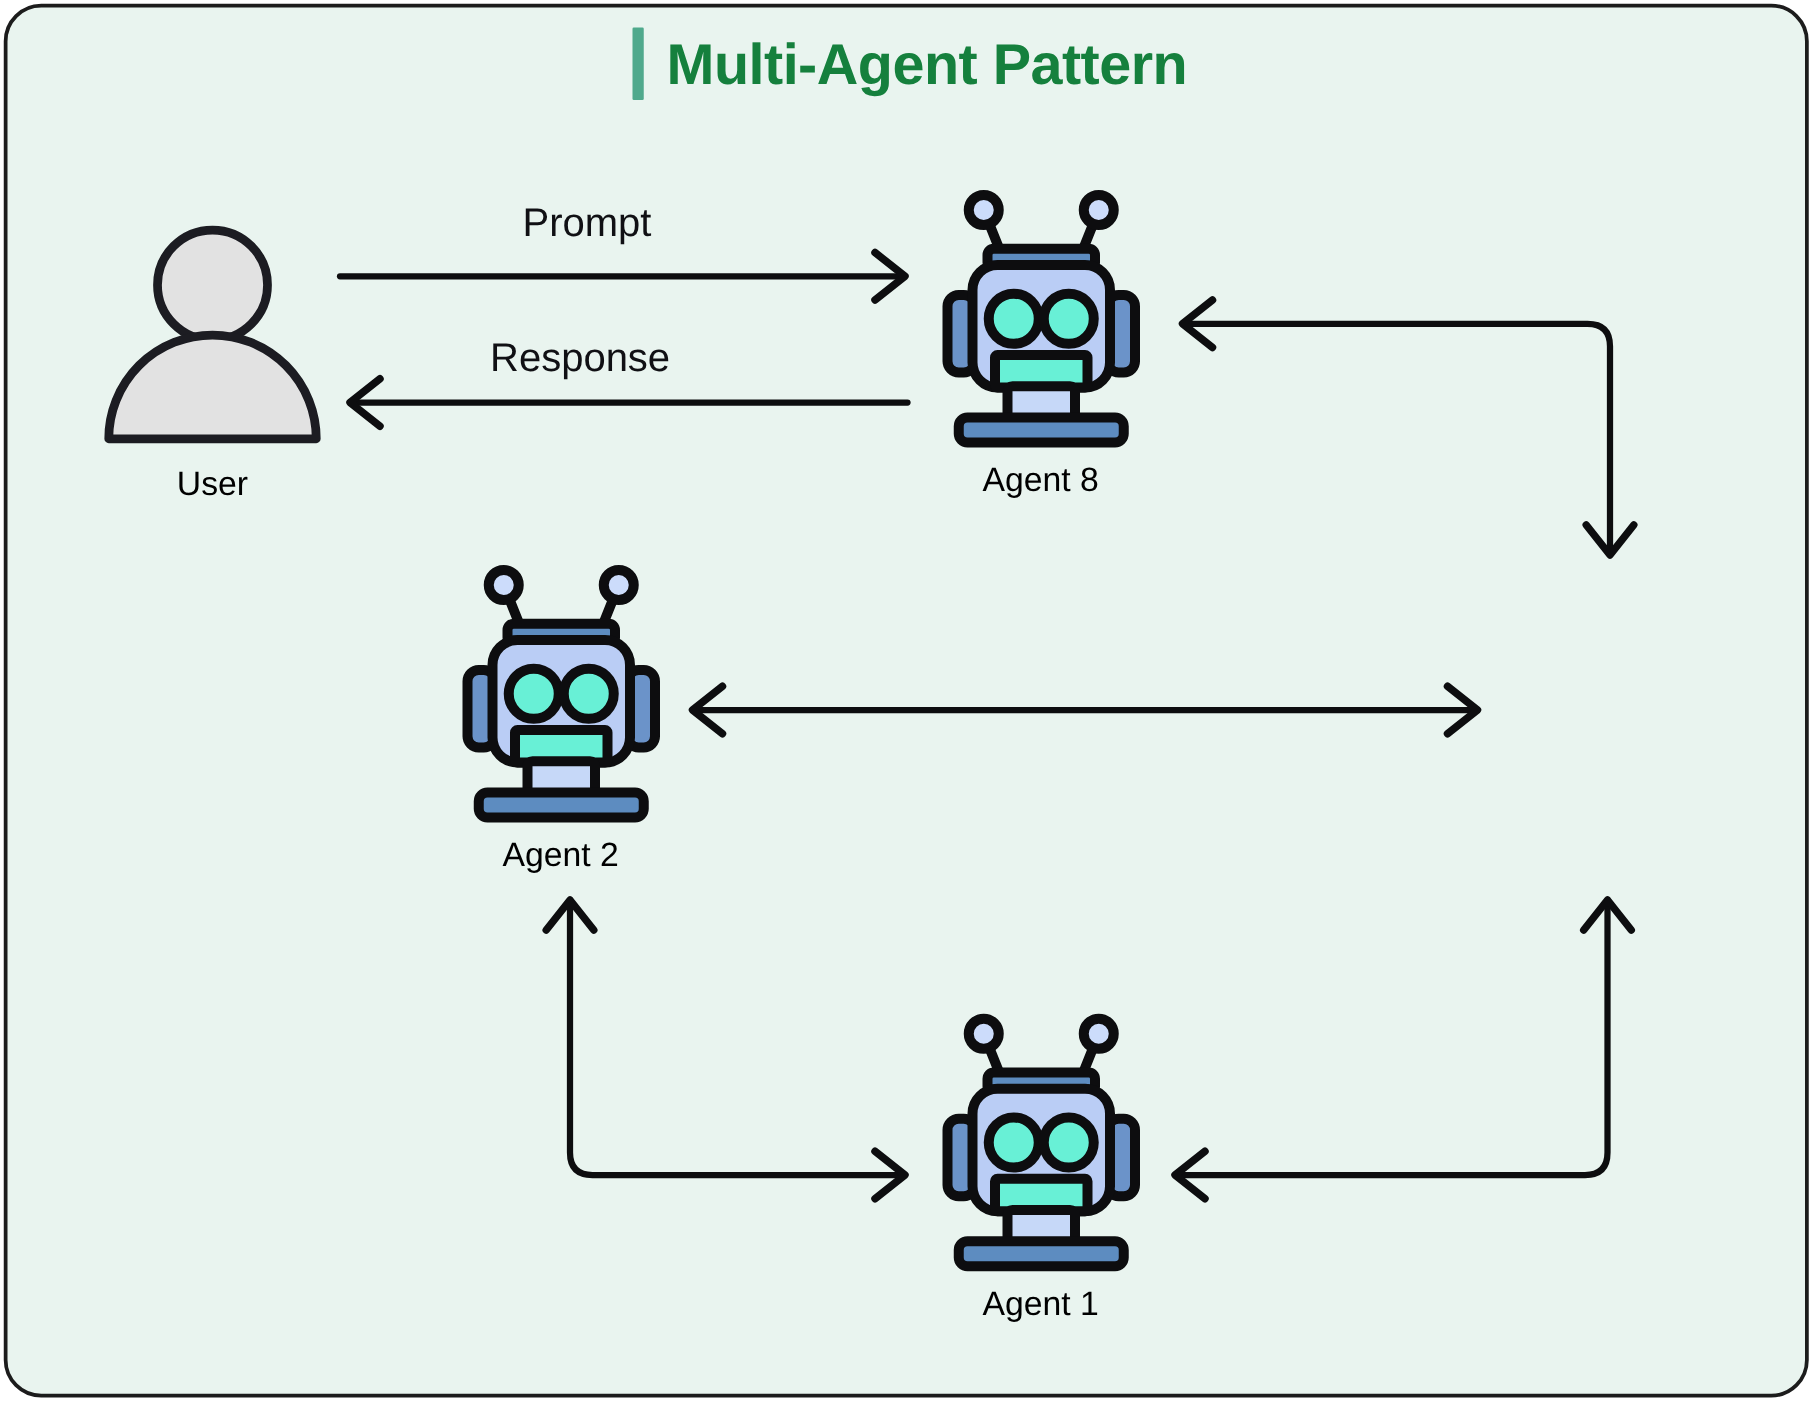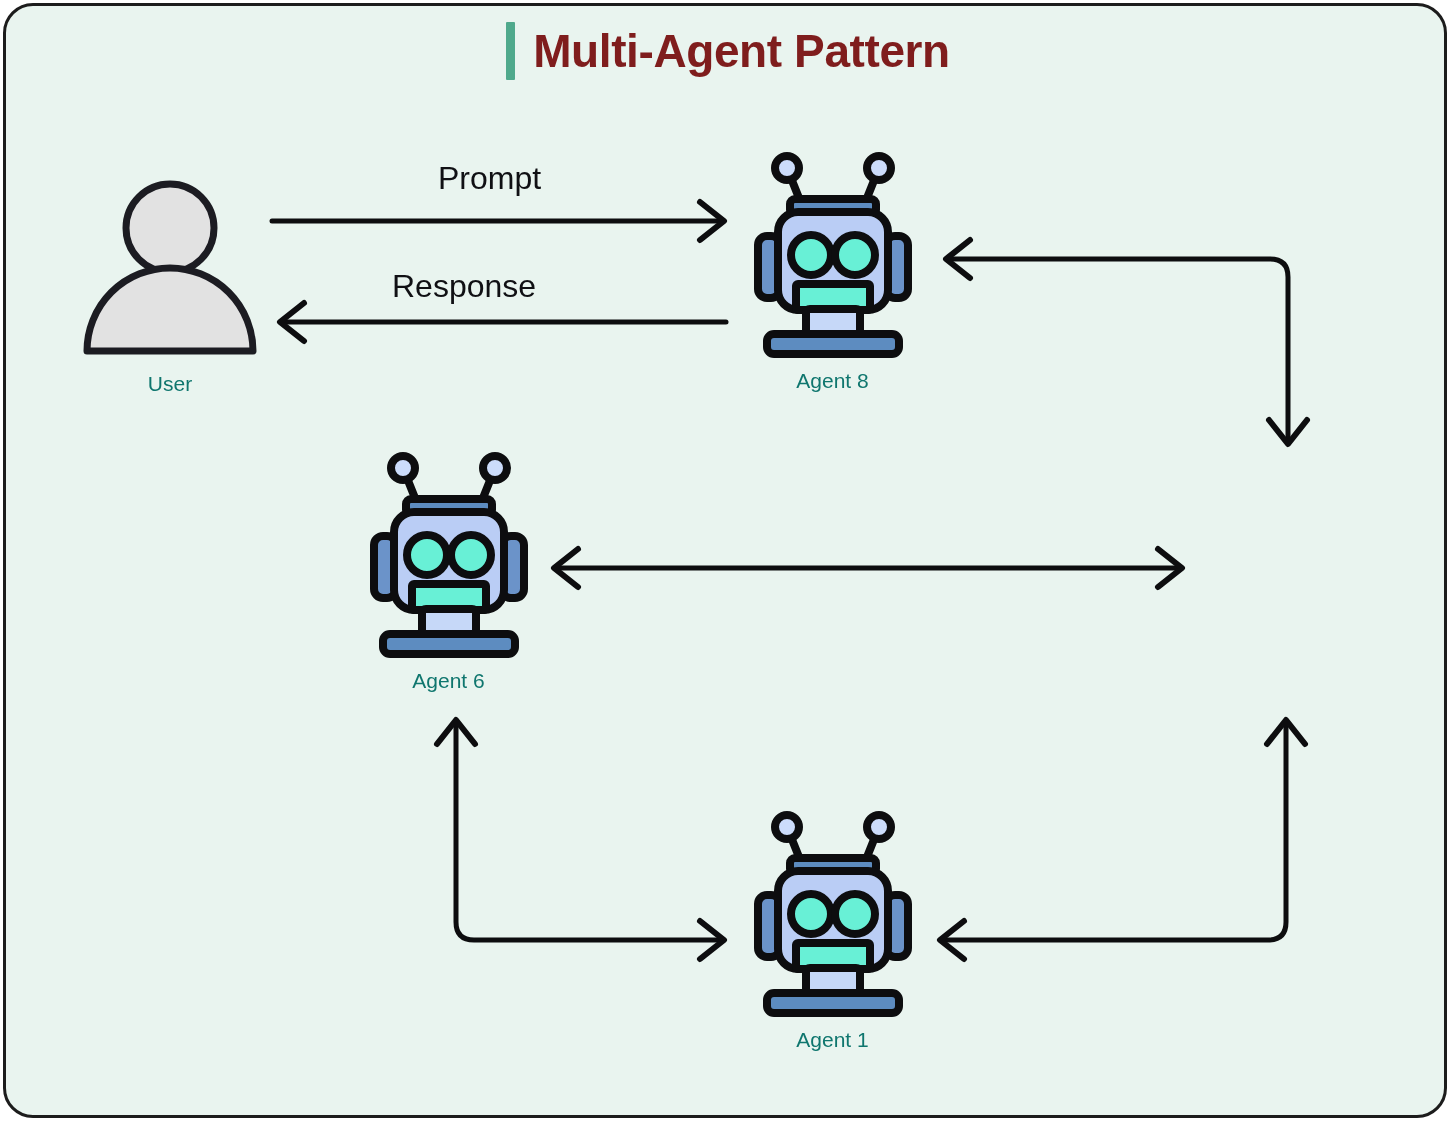--- a/index.html
+++ b/index.html
@@ -43,21 +43,21 @@
   }
   .title-bar {
     width: 9px;
     height: 58px;
     background: #4fa98c;
     border-radius: 1px;
   }
   .title-text {
     font-size: 46px;
     font-weight: 700;
-    color: #7f1d1d;
+    color: #15803d;
     letter-spacing: -0.4px;
     line-height: 1;
     white-space: nowrap;
   }
   
   #wires {
     position: absolute;
     left: 0;
     top: 0;
     width: 1456px;
@@ -88,22 +88,22 @@
   }
   
   .node {
     position: absolute;
     display: flex;
     flex-direction: column;
     align-items: center;
   }
   .node-label {
     margin-top: 6px;
-    font-size: 21px;
-    color: #0f766e;
+    font-size: 27px;
+    color: #000000;
     white-space: nowrap;
     font-weight: 400;
   }
   .robot, .user-fig {
     display: block;
   }
 </style>
 </head>
 <body>
 
@@ -145,21 +145,21 @@
       <polyline class="head" points="700,921 724,940 700,959"></polyline>
     </g>
 
     <g>
       <path class="wire" d="M 1286,722 L 1286,922 Q 1286,940 1268,940 L 942,940"></path>
       <polyline class="head" points="1267,744 1286,720 1305,744"></polyline>
       <polyline class="head" points="964,921 940,940 964,959"></polyline>
     </g>
   </svg>
 
-  <div class="edge-label" style="left:418px; top:160px;margin-left:20px;">Prompt</div>
+  <div class="edge-label" style="left:418px; top:160px;">Prompt</div>
   <div class="edge-label" style="left:392px; top:268px;">Response</div>
 
   <div class="node" style="left:70px; top:176px; width:200px;">
     <svg class="user-fig" width="186" height="190" viewBox="0 0 186 190">
       <circle cx="93" cy="52" r="44" fill="#e2e2e2" stroke="#1c1c22" stroke-width="7"></circle>
       <path d="M 10 175 A 83 83 0 0 1 176 175 Z" fill="#e2e2e2" stroke="#1c1c22" stroke-width="7" stroke-linejoin="round"></path>
     </svg>
     <div class="node-label">User</div>
   </div>
 
@@ -217,16 +217,16 @@
         <rect x="13" y="88" width="22" height="62" rx="9" fill="#6b93c9"></rect>
         <rect x="141" y="88" width="22" height="62" rx="9" fill="#6b93c9"></rect>
         <rect x="33" y="64" width="110" height="98" rx="20" fill="#bacdf5"></rect>
         <circle cx="66" cy="107" r="20" fill="#68f0d6"></circle>
         <circle cx="110" cy="107" r="20" fill="#68f0d6"></circle>
         <rect x="51" y="136" width="74" height="26" rx="2" fill="#68f0d6"></rect>
         <rect x="61" y="161" width="54" height="27" rx="4" fill="#c6d8f8"></rect>
         <rect x="22" y="186" width="132" height="20" rx="7" fill="#5d8cc0"></rect>
       </g>
     </svg>
-    <div class="node-label">Agent 6</div>
+    <div class="node-label">Agent 2</div>
   </div>
 
 </div>
 
 </body></html>

